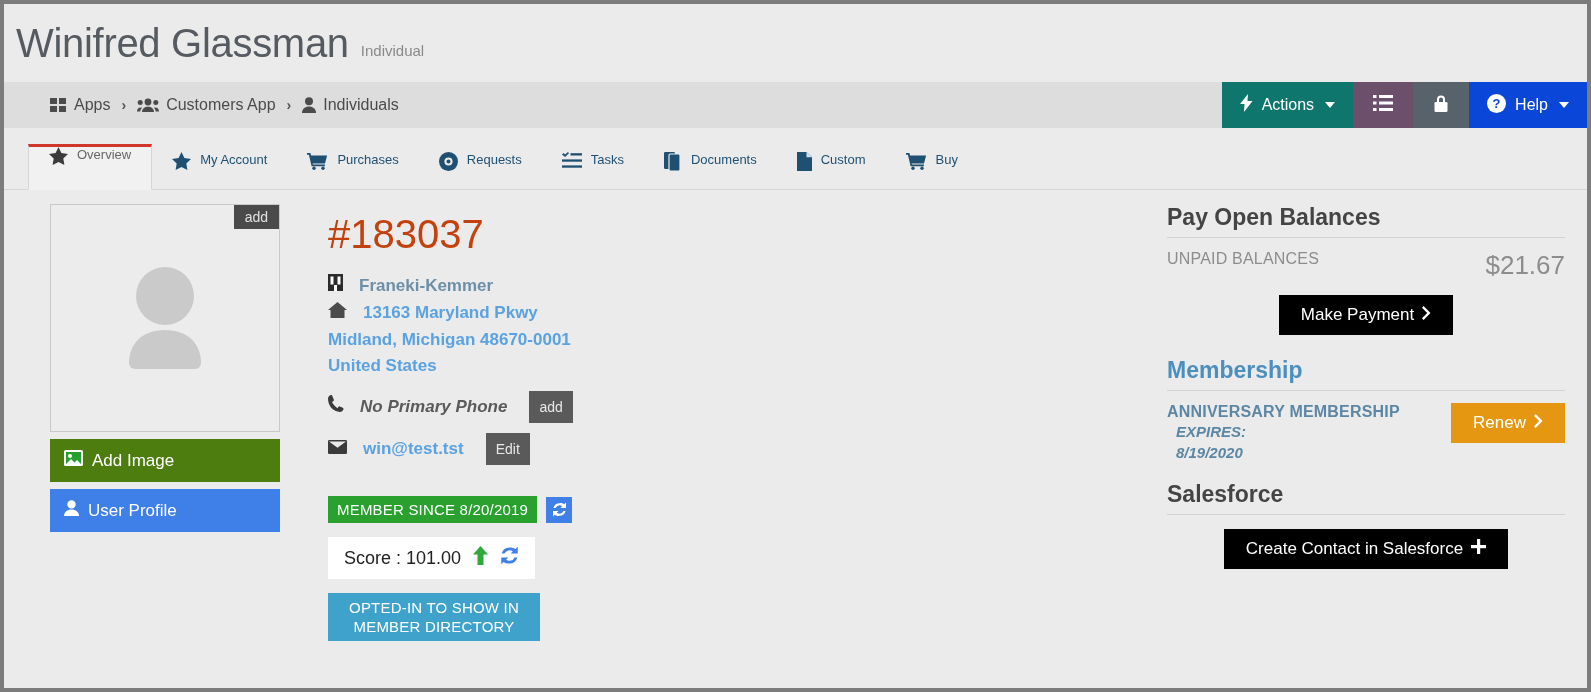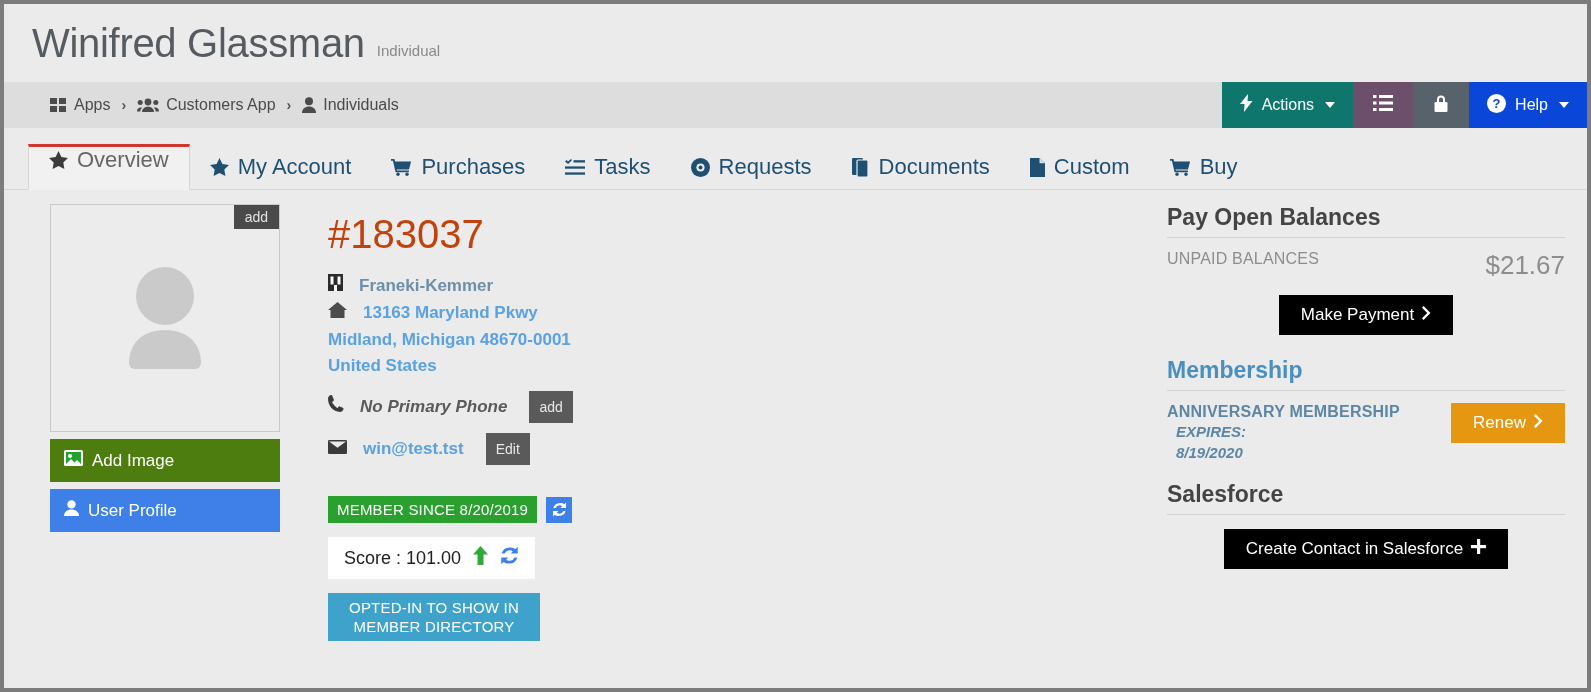--- a/index.html
+++ b/index.html
@@ -23,21 +23,21 @@
     overflow: hidden;
     box-sizing: border-box;
   }
 
   
   .page-header {
     height: 78px;
     background: #ebebeb;
     display: flex;
     align-items: center;
-    padding-left: 28px;
+    padding-left: 12px;
     box-sizing: border-box;
   }
   .page-title {
     font-size: 40px;
     font-weight: 300;
     color: #555b60;
     letter-spacing: -0.3px;
     line-height: 1;
   }
   .page-subtitle {
@@ -111,25 +111,25 @@
     height: 62px;
     background: #ebebeb;
     display: flex;
     align-items: flex-end;
     padding-left: 24px;
     border-bottom: 1px solid #d5d5d5;
     box-sizing: border-box;
   }
   .tab {
     display: flex;
-    align-items: center;
+    align-items: flex-start;
     gap: 9px;
-    font-size: 22px;
+    font-size: 13px;
     color: #1f5072;
-    padding: 16px 20px;
+    padding: 8px 20px;
     height: 46px;
     cursor: pointer;
     background: transparent;
     box-sizing: border-box;
     position: relative;
     top: 1px;
   }
   .tab.active {
     background: #f1f1f1;
     border: 1px solid #d5d5d5;
@@ -430,39 +430,39 @@
         <svg width="21" height="18" viewBox="0 0 21 18">
             <path d="M0 1h3.4l.7 2.6h16L18 11.4H5.6l.3 1.2h12v1.7H4.6L1.9 2.7H0z" fill="#1f5072"></path>
             <circle cx="7" cy="16.2" r="1.7" fill="#1f5072"></circle>
             <circle cx="16" cy="16.2" r="1.7" fill="#1f5072"></circle>
           </svg>
       </span>
       <span>Purchases</span>
     </div>
     <div class="tab">
       <span>
+        <svg width="19" height="19" viewBox="0 0 19 19">
+            <circle cx="9.5" cy="9.5" r="9.5" fill="#1f5072"></circle>
+            <circle cx="9.5" cy="9.5" r="4.1" fill="#ebebeb"></circle>
+            <circle cx="9.5" cy="9.5" r="2" fill="#1f5072"></circle>
+            <path d="M1.6 3.4l4.3 3.4-1.7 1.5zM17.4 3.4l-4.3 3.4 1.7 1.5zM1.6 15.6l4.3-3.4-1.7-1.5zM17.4 15.6l-4.3-3.4 1.7-1.5z" fill="#1f5072"></path>
+          </svg>
+      </span>
+      <span>Requests</span>
+    </div>
+    <div class="tab">
+      <span>
         <svg width="20" height="17" viewBox="0 0 20 17">
             <path d="M0 2.5L1.6 1 3 2.5 6 0 7 1.3 3.1 5z" fill="#1f5072"></path>
             <rect x="8.5" y="1.2" width="11.5" height="2.3" fill="#1f5072"></rect>
             <rect x="0" y="7.4" width="20" height="2.3" fill="#1f5072"></rect>
             <rect x="0" y="13.4" width="20" height="2.3" fill="#1f5072"></rect>
           </svg>
       </span>
       <span>Tasks</span>
-    </div>
-    <div class="tab">
-      <span>
-        <svg width="19" height="19" viewBox="0 0 19 19">
-            <circle cx="9.5" cy="9.5" r="9.5" fill="#1f5072"></circle>
-            <circle cx="9.5" cy="9.5" r="4.1" fill="#ebebeb"></circle>
-            <circle cx="9.5" cy="9.5" r="2" fill="#1f5072"></circle>
-            <path d="M1.6 3.4l4.3 3.4-1.7 1.5zM17.4 3.4l-4.3 3.4 1.7 1.5zM1.6 15.6l4.3-3.4-1.7-1.5zM17.4 15.6l-4.3-3.4 1.7-1.5z" fill="#1f5072"></path>
-          </svg>
-      </span>
-      <span>Requests</span>
     </div>
     <div class="tab">
       <span>
         <svg width="18" height="19" viewBox="0 0 18 19">
             <rect x="0" y="0" width="11" height="17" rx="1.2" fill="#1f5072"></rect>
             <rect x="5" y="2" width="11" height="17" rx="1.2" fill="#1f5072" stroke="#ebebeb" stroke-width="1.2"></rect>
           </svg>
       </span>
       <span>Documents</span>
     </div>

